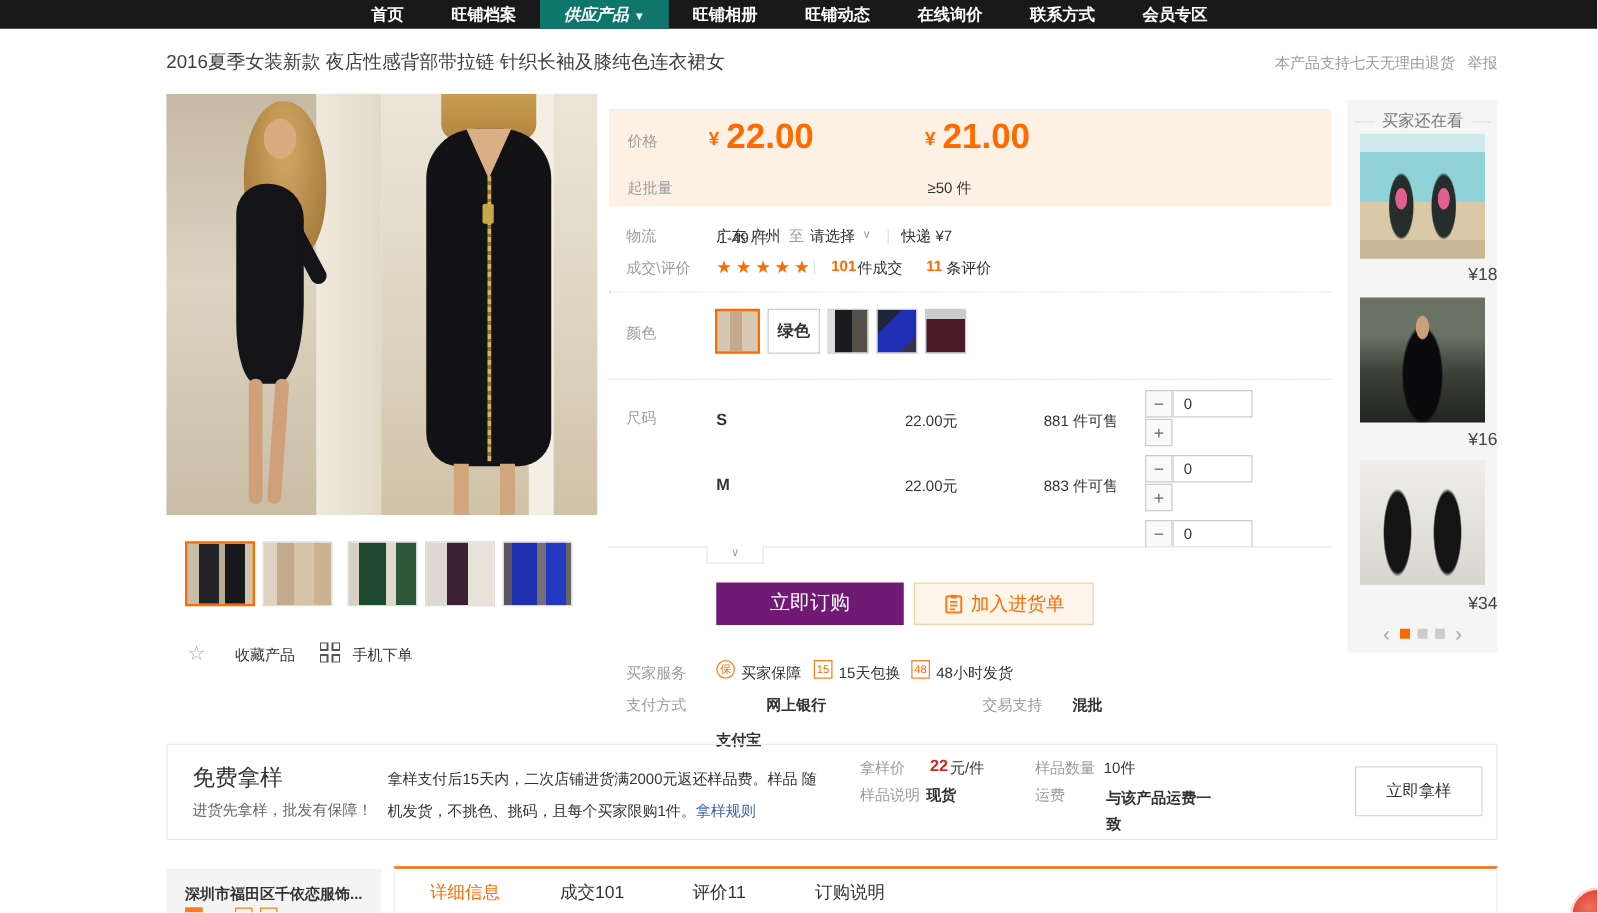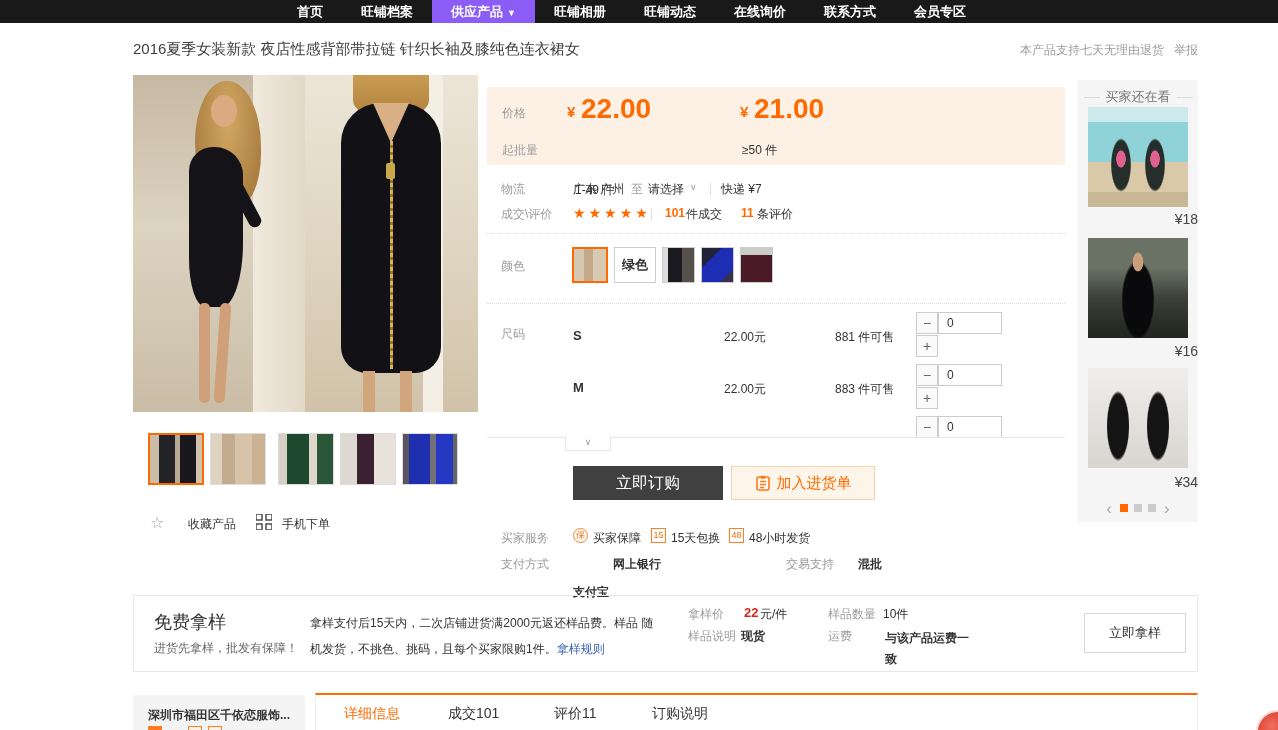--- a/index.html
+++ b/index.html
@@ -8,21 +8,21 @@
   .abs{position:absolute;}
   .lbl{font-size:12px;color:#9c9c9c;}
   .txt{font-size:12px;color:#333;}
   .orange{color:#ff6a00;}
   .bold{font-weight:bold;}
 
   
   .topnav{position:absolute;left:0;top:0;width:1278px;height:23px;background:#191919;
           display:flex;align-items:stretch;padding-left:278px;box-sizing:border-box;}
   .nav-item{color:#fff;font-size:13px;font-weight:bold;line-height:23px;padding:0 19px;cursor:pointer;white-space:nowrap;text-align:right;}
-  .nav-item.active{background:#8b5cf6;}
+  .nav-item.active{background:#0f766e;font-style:italic;}
   .nav-arrow{font-size:9px;margin-left:4px;}
 
   
   .main-image{left:133px;top:75px;width:345px;height:337px;overflow:hidden;}
   .mi-half{position:absolute;top:0;height:337px;}
   .mi-left{left:0;width:172px;background:linear-gradient(180deg,#c6b9a4,#ddd3c1 45%,#c9bda6);}
   .mi-right{left:172px;width:173px;background:linear-gradient(180deg,#ece5d7,#ddd2bd 60%,#cfc2a8);}
   .thumb{position:absolute;top:433px;width:56px;height:52px;box-sizing:border-box;border:1px solid #ddd;cursor:pointer;}
   .thumb.sel{border:2px solid #ff6a00;}
 
@@ -40,21 +40,21 @@
   .sku-area{left:487px;top:303px;width:578px;height:133px;border-top:1px dotted #ddd;
             border-bottom:1px solid #e8e8e8;overflow:hidden;}
   .sku-name{font-size:13px;font-weight:bold;color:#333;}
   .step-btn{position:absolute;width:22px;height:22px;box-sizing:border-box;border:1px solid #ccc;background:#fafafa;
             color:#666;font-size:14px;line-height:20px;text-align:center;cursor:pointer;}
   .qty-input{position:absolute;width:64px;height:22px;box-sizing:border-box;border:1px solid #ccc;
              font-size:12px;padding:0 0 0 8px;color:#333;font-family:inherit;}
   .expand-tab{left:565px;top:436px;width:44px;height:14px;background:#fff;border:1px solid #e8e8e8;border-top:none;
               text-align:center;font-size:9px;color:#999;line-height:12px;cursor:pointer;z-index:3;}
 
-  .btn-order{left:573px;top:466px;width:150px;height:34px;background:#404040;color:#fff;font-size:16px;
+  .btn-order{left:573px;top:466px;width:150px;height:34px;background:#701a75;color:#fff;font-size:16px;
              text-align:center;line-height:34px;cursor:pointer;}
   .btn-cart{left:731px;top:466px;width:144px;height:34px;background:#fdf5ea;border:1px solid #f3d2ac;box-sizing:border-box;
             color:#ff6a00;font-size:15px;display:flex;align-items:center;justify-content:center;gap:6px;cursor:pointer;}
 
   .badge{display:inline-block;width:15px;height:15px;box-sizing:border-box;border:1px solid #ff8023;color:#ff6a00;
          font-size:9px;line-height:13px;text-align:center;vertical-align:-3px;}
   .badge.round{border-radius:50%;}
 
   .sample-box{left:133px;top:595px;width:1065px;height:77px;border:1px solid #e8e8e8;box-sizing:border-box;}
   .blue-link{color:#3c64b4;cursor:pointer;}

